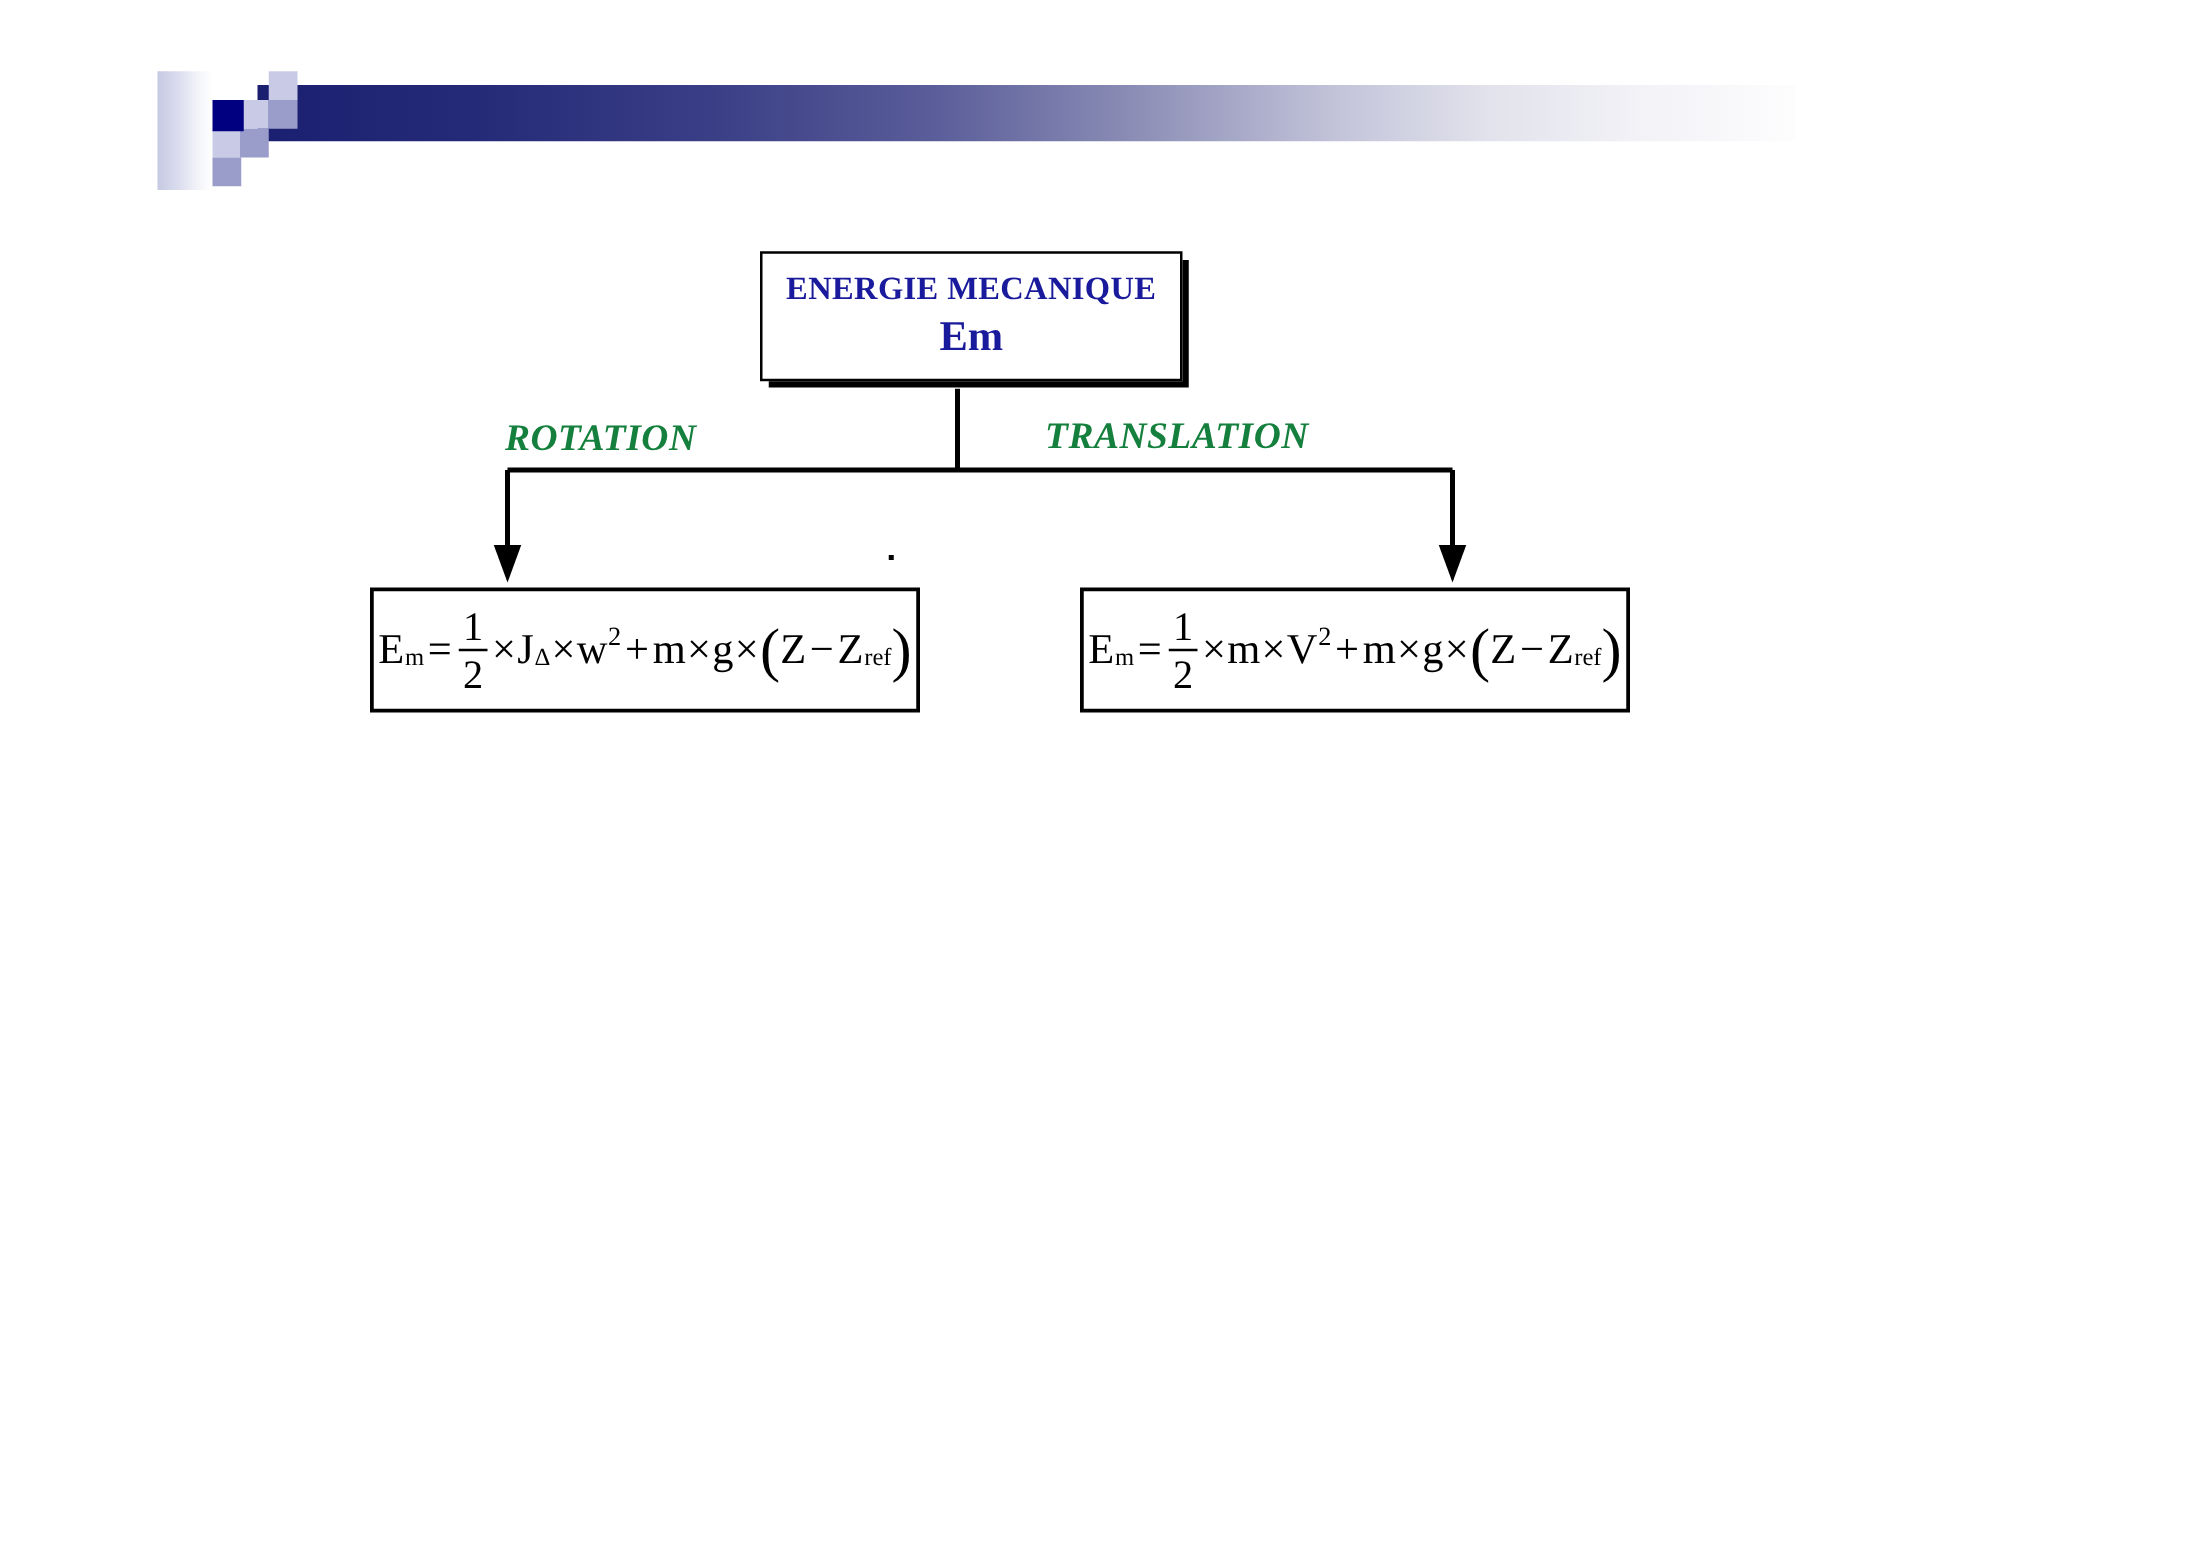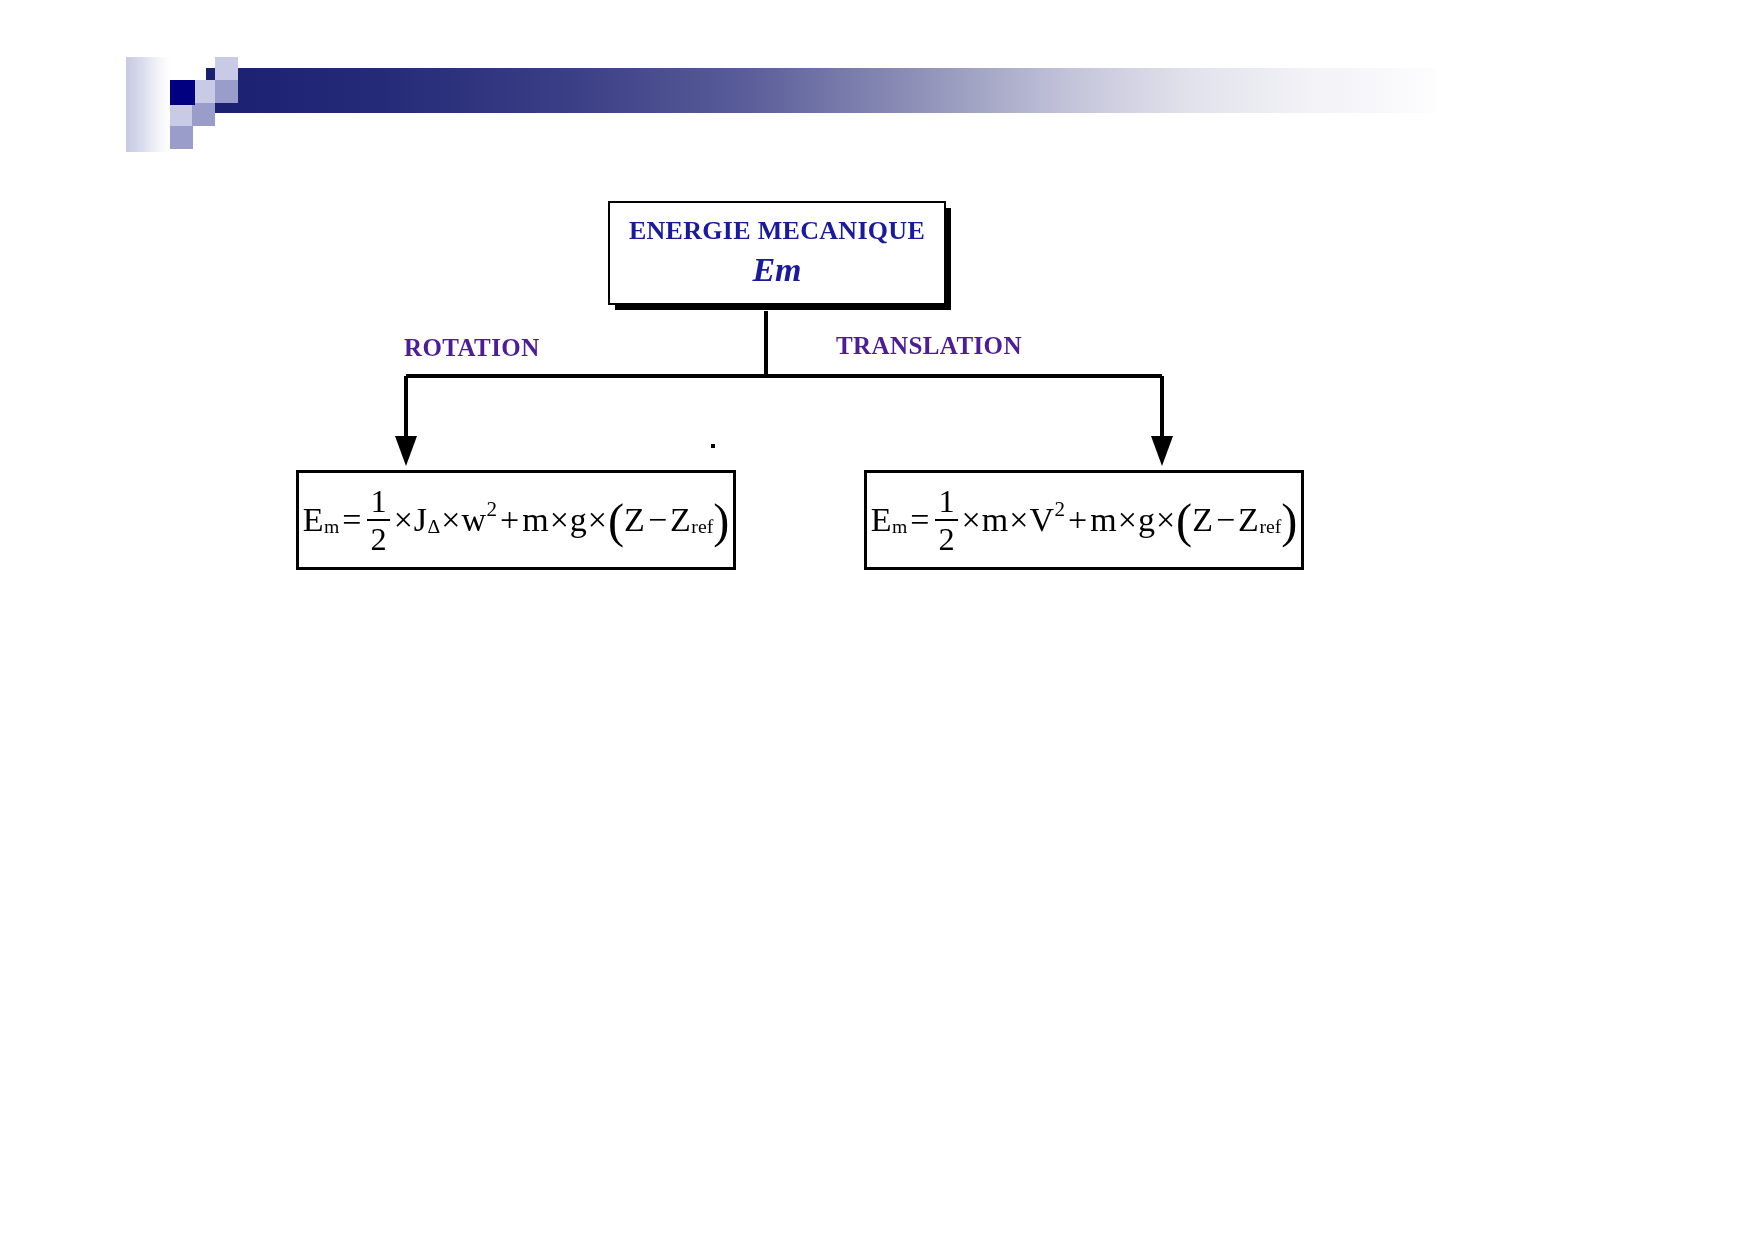--- a/index.html
+++ b/index.html
@@ -87,30 +87,30 @@
     font-size: 26px;
     letter-spacing: 0.3px;
     line-height: 1.1;
   }
   .title-line2 {
     color: #1a1a9c;
     font-weight: bold;
     font-size: 34px;
     line-height: 1.15;
     margin-top: 4px;
-    font-style: italic;
   }
 
   .branch-label {
     position: absolute;
-    color: #4c1d95;
+    color: #15803d;
     font-weight: bold;
-    font-size: 25px;
+    font-size: 30px;
     letter-spacing: 0.4px;
     white-space: nowrap;
+    font-style: italic;
   }
   #label-rotation    { left: 404px;  top: 334px; }
   #label-translation { left: 836px;  top: 332px; }
 
   .formula-box {
     position: absolute;
     box-sizing: border-box;
     background: #ffffff;
     border: 3px solid #000000;
     display: flex;

